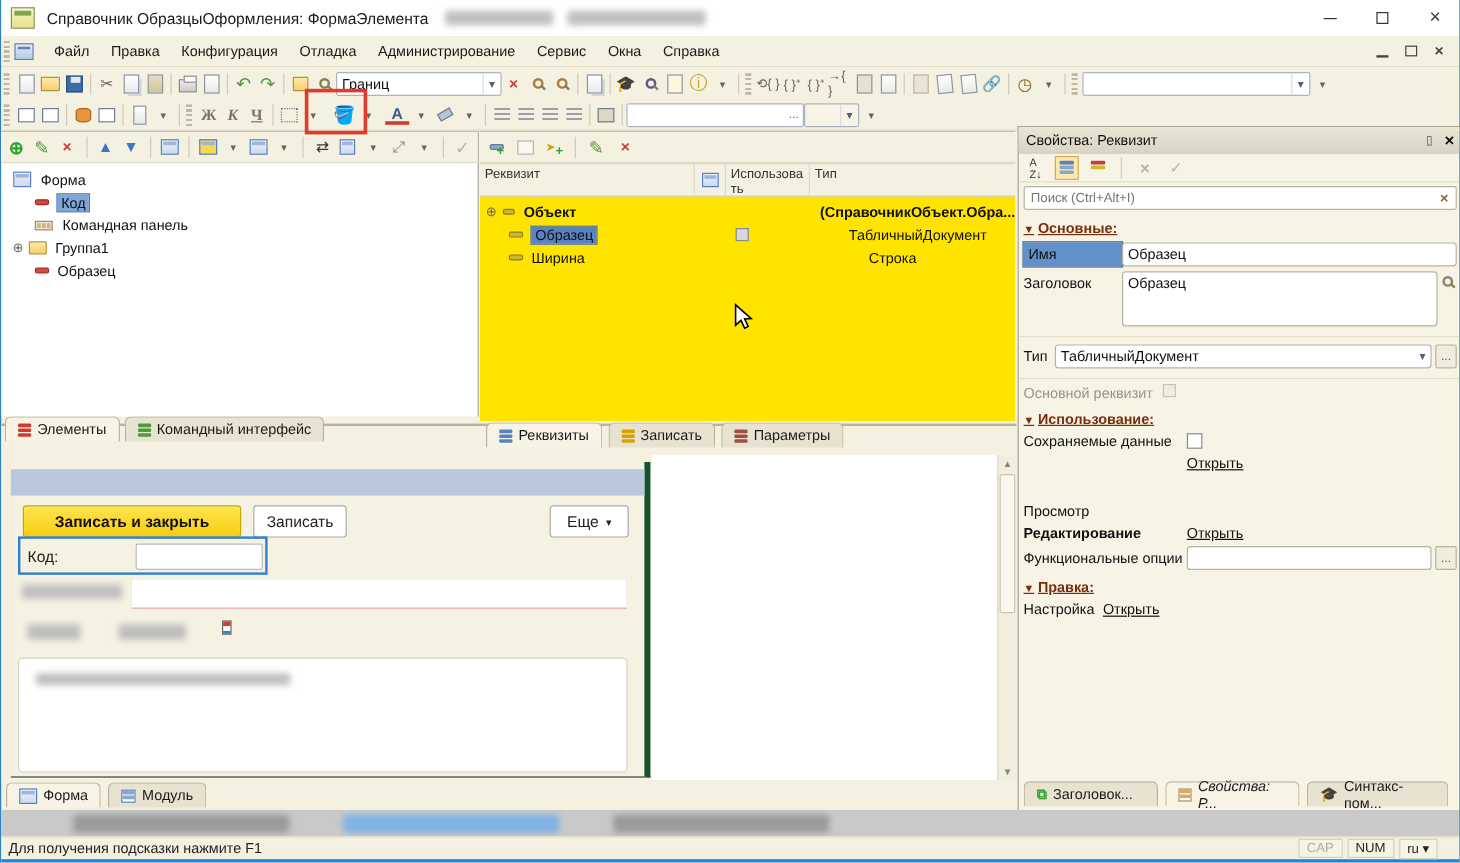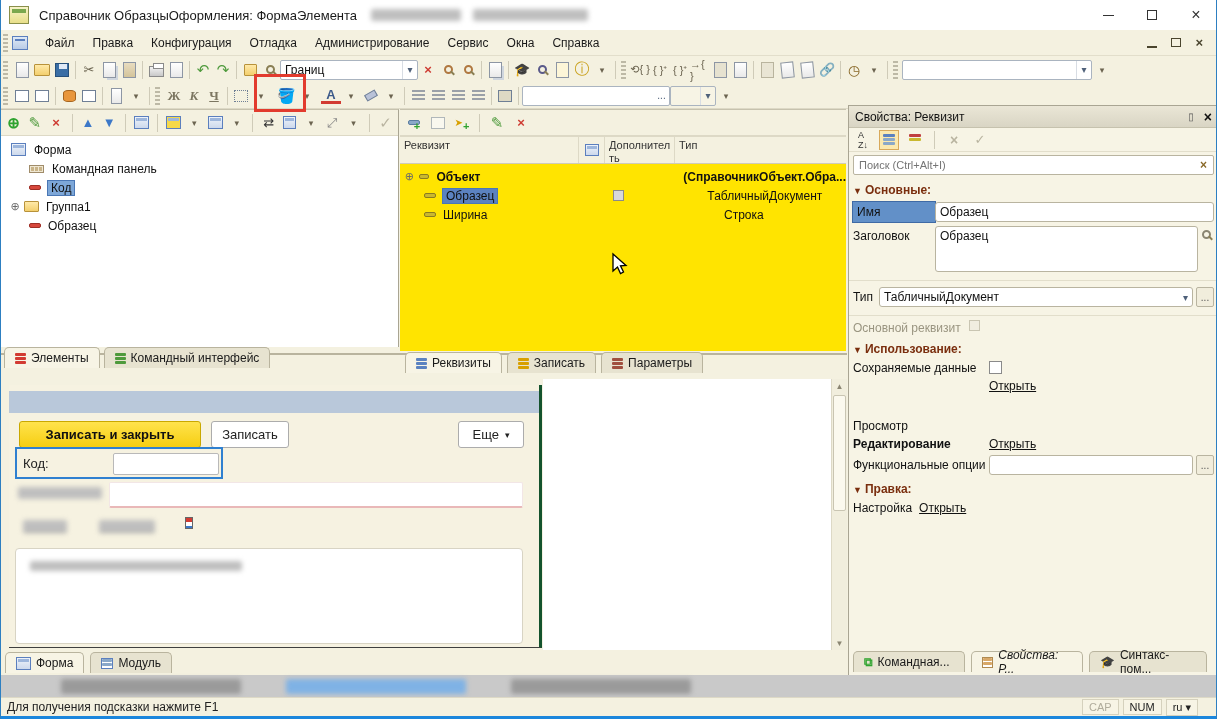--- a/index.html
+++ b/index.html
@@ -82,38 +82,38 @@
   .yellow { background:#FFE400; }
   .mrow { display:flex; align-items:center; height:19px; font-size:12px; color:#111; }
   .checkbox { width:11px; height:11px; border:1px solid #8a8a8a; background:#d8d8d8; }
 
   
   .form-area { left:0; top:353px; width:846px; height:300px; background:#F4F1E0; border-top:2px solid #B9B49E; }
   .canvas { left:542px; top:379px; width:288px; height:271px; background:#FFFFFF; }
   .vscroll { left:830px; top:379px; width:16px; height:271px; background:#F1EEDD; border-left:1px solid #DDD9C6; }
   .vscroll .arr { width:100%; height:14px; display:flex;align-items:center;justify-content:center; font-size:8px; color:#8a8572;}
   .vscroll .thumb { position:absolute; left:1px; top:16px; width:13px; height:116px; background:#FBF9EE; border:1px solid #C9C5B2; border-radius:2px;}
-  .fpreview { left:8px; top:385px; width:533px; height:263px; background:#F6F2E1; border-right:3px solid #14532d; border-bottom:1px solid #3f3f3f; }
+  .fpreview { left:8px; top:385px; width:533px; height:263px; background:#F6F2E1; border-right:5px solid #14532d; border-bottom:1px solid #3f3f3f; }
   .fp-title { position:absolute; left:0; top:6px; width:100%; height:22px; background:#B9C8DA; }
   .btn-yellow { background:linear-gradient(#FFE34D,#F6CE11); border:1px solid #C9A800; border-radius:3px; font-weight:bold; font-size:13px; color:#111;
                 display:flex; align-items:center; justify-content:center; }
   .btn-plain { background:#fff; border:1px solid #ACACAC; border-radius:3px; font-size:13px; color:#222; display:flex; align-items:center; justify-content:center; gap:6px;}
   .code-sel { border:2px solid #2F80D0; background:transparent; }
   .input-box { background:#fff; border:1px solid #b9b9b9; border-radius:2px; }
   .pink-underline { background:#fff; border:1px solid #f2e6e6; border-bottom:2px solid #E9B8B8; border-radius:2px; }
   .tiny-flag { width:8px; height:12px; background:linear-gradient(#d23b32 0 4px,#fff 4px 8px,#3c78c8 8px 12px); border:1px solid #666; }
 
   
   .props { left:847px; top:105px; width:370px; height:570px; background:#F7F4E5; border-left:1px solid #A9A593; border-top:1px solid #A9A593; font-size:12px; color:#111;}
   .props-header { height:22px; background:linear-gradient(#EAE6D6,#D9D5C4); display:flex; align-items:center; padding:0 6px; border-bottom:1px solid #C6C2AE;}
   .props-toolbar { height:24px; display:flex; align-items:center; gap:6px; padding:0 4px; border-bottom:1px solid #E2DECB;}
   .pressed { background:#FBE9AF; border:1px solid #D8A95B; }
   .search-row { margin:3px 4px; height:20px; background:#fff; border:1px solid #b9b4a0; border-radius:2px; display:flex; align-items:center; }
   .search-row input { flex:1; border:none; outline:none; font-size:11px; color:#9a9581; padding:0 5px; background:transparent; font-family:"Liberation Sans",sans-serif;}
-  .sect { font-weight:bold; color:#7A2E0E; padding:5px 4px 3px 4px; }
+  .sect { font-weight:bold; color:#7A2E0E; padding:5px 4px 3px 4px;text-decoration:underline; }
   .sect .tri { color:#7A2E0E; font-size:9px; margin-right:3px;}
   .prow { display:flex; align-items:flex-start; padding:2px 4px; }
   .plabel { width:82px; padding-top:3px; }
   .pvalue { flex:1; background:#fff; border:1px solid #b9b4a0; border-radius:3px; min-height:20px; padding:2px 4px; display:flex; align-items:center;}
   .link { color:#111; text-decoration:underline; }
   .gray { color:#9a9581; }
   .dots-btn { width:18px; height:20px; border:1px solid #b9b4a0; border-radius:2px; background:#F1EDDC; font-size:10px; display:flex; align-items:center; justify-content:center; color:#555; }
   .desc-box { position:absolute; left:6px; top:494px; width:352px; height:47px; border:1px solid #b9b4a0; border-radius:4px; background:#F9F6E7; padding:4px 6px; }
   .props-tabs { position:absolute; left:4px; top:545px; display:flex; gap:6px; }
 
@@ -359,30 +359,30 @@
       <div class="tbtn" style="font-size:9px;">▾</div>
       <div class="sep"></div>
       <div class="tbtn" style="color:#b9b4a0;font-size:15px;">✓</div>
     </div>
     <div class="tree">
       <div class="tree-row" style="padding-left:10px;">
         <span class="form-ico"></span>
         <span style="margin-left:8px;">Форма</span>
       </div>
       <div class="tree-row" style="padding-left:28px;">
+        <span class="dash"></span>
+        <span class="sel-blue" style="margin-left:7px;">Код</span>
+      </div>
+      <div class="tree-row" style="padding-left:28px;">
         <span class="cmdbar-ico">
             <i></i>
             <i></i>
             <i></i>
           </span>
         <span style="margin-left:8px;">Командная панель</span>
-      </div>
-      <div class="tree-row" style="padding-left:28px;">
-        <span class="dash"></span>
-        <span class="sel-blue" style="margin-left:7px;">Код</span>
       </div>
       <div class="tree-row" style="padding-left:8px;">
         <span class="expander">⊕</span>
         <span class="fold" style="width:15px;height:11px;margin-left:3px;"></span>
         <span style="margin-left:7px;">Группа1</span>
       </div>
       <div class="tree-row" style="padding-left:28px;">
         <span class="dash"></span>
         <span style="margin-left:7px;">Образец</span>
       </div>
@@ -424,21 +424,21 @@
       <div class="sep"></div>
       <div class="tbtn glyph-grn">✎</div>
       <div class="tbtn glyph-red">×</div>
     </div>
     <div class="mid-header">
       <div style="width:179px;">Реквизит</div>
       <div style="width:26px;display:flex;align-items:center;justify-content:center;">
           <span class="form-ico" style="width:14px;height:12px;"></span>
         </div>
       <div style="width:70px;line-height:1.15;">
-        <div>Дополнител</div>
+        <div>Использова</div>
         <div>ть</div>
       </div>
       <div style="flex:1;border-right:none;">Тип</div>
     </div>
     <div class="yellow" style="height:187px;padding-top:3px;">
       <div class="mrow">
         <span class="expander" style="margin-left:4px;">⊕</span>
         <span class="dash" style="background:#c9b830;border-color:#8a7c20;margin-left:4px;"></span>
         <span style="margin-left:7px;font-weight:bold;width:230px;">Объект</span>
         <span style="font-weight:bold;margin-left:44px;">(СправочникОбъект.Обра...</span>
@@ -609,21 +609,21 @@
     <div class="sect"><span class="tri">▼</span><span>Правка:</span></div>
     <div class="prow">
       <span>Настройка</span>
       <span class="link" style="margin-left:7px;">Открыть</span>
     </div>
 
 
     <div class="props-tabs">
       <div class="tab" style="width:112px;">
         <span style="color:#2FA32F;font-weight:bold;">⧉</span>
-        <span>Командная...</span>
+        <span>Заголовок...</span>
       </div>
       <div class="tab active" style="width:112px;font-style:italic;">
         <span class="mini-rows" style="width:12px;border:1px solid #b08a50;background:#fff;">
             <span style="background:#d8a868;"></span>
             <span style="background:#d8a868;"></span>
           </span>
         <span>Свойства: Р...</span>
       </div>
       <div class="tab" style="width:118px;">
         <span style="color:#2b4a8a;">🎓</span>

